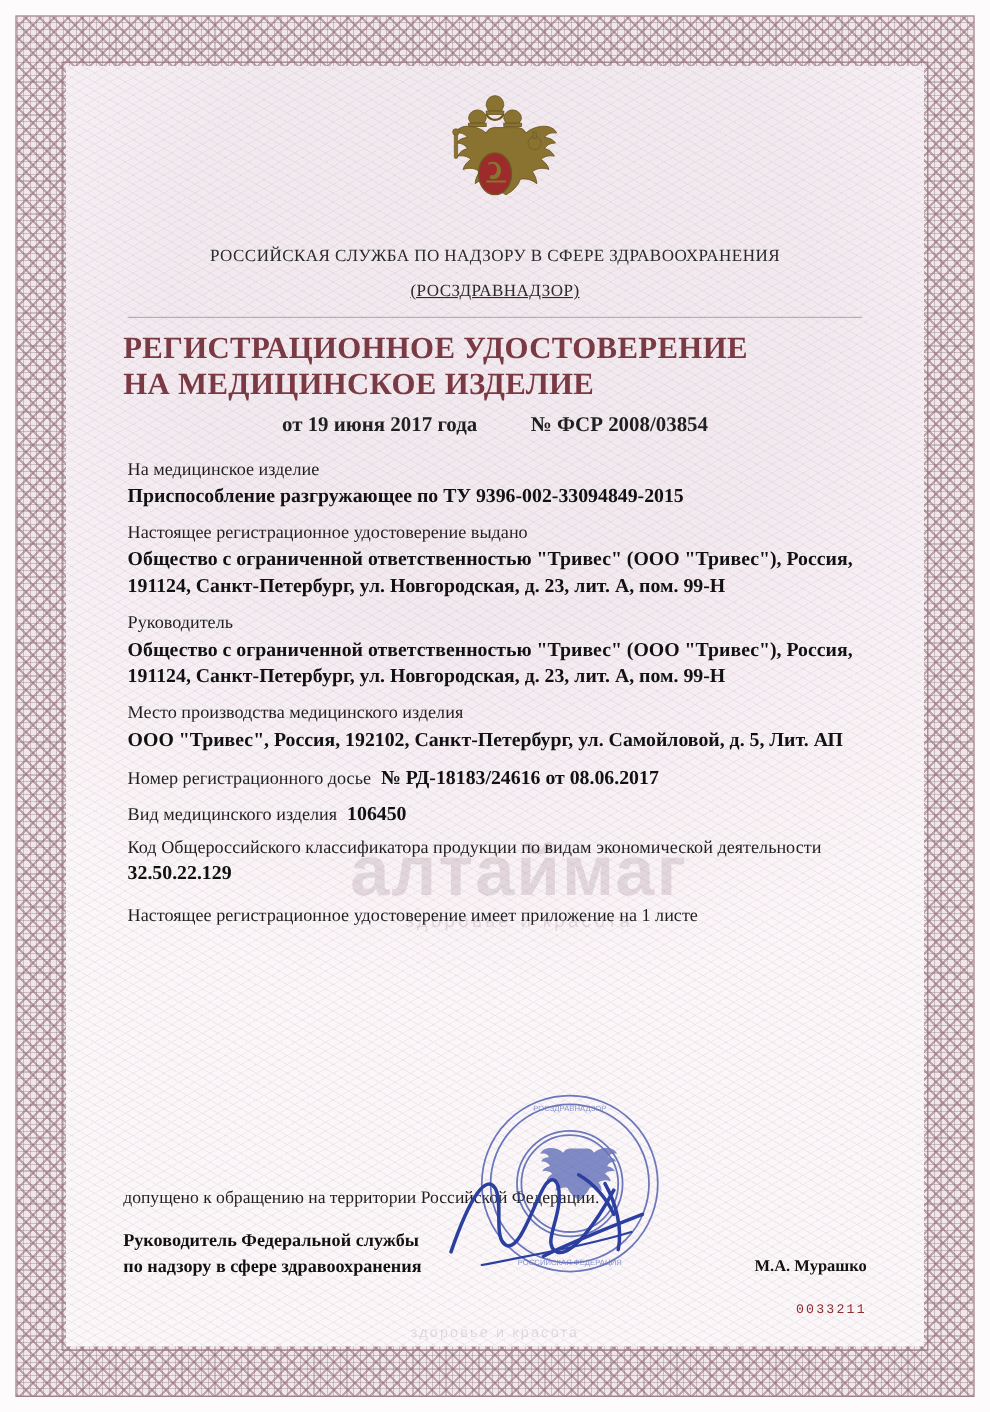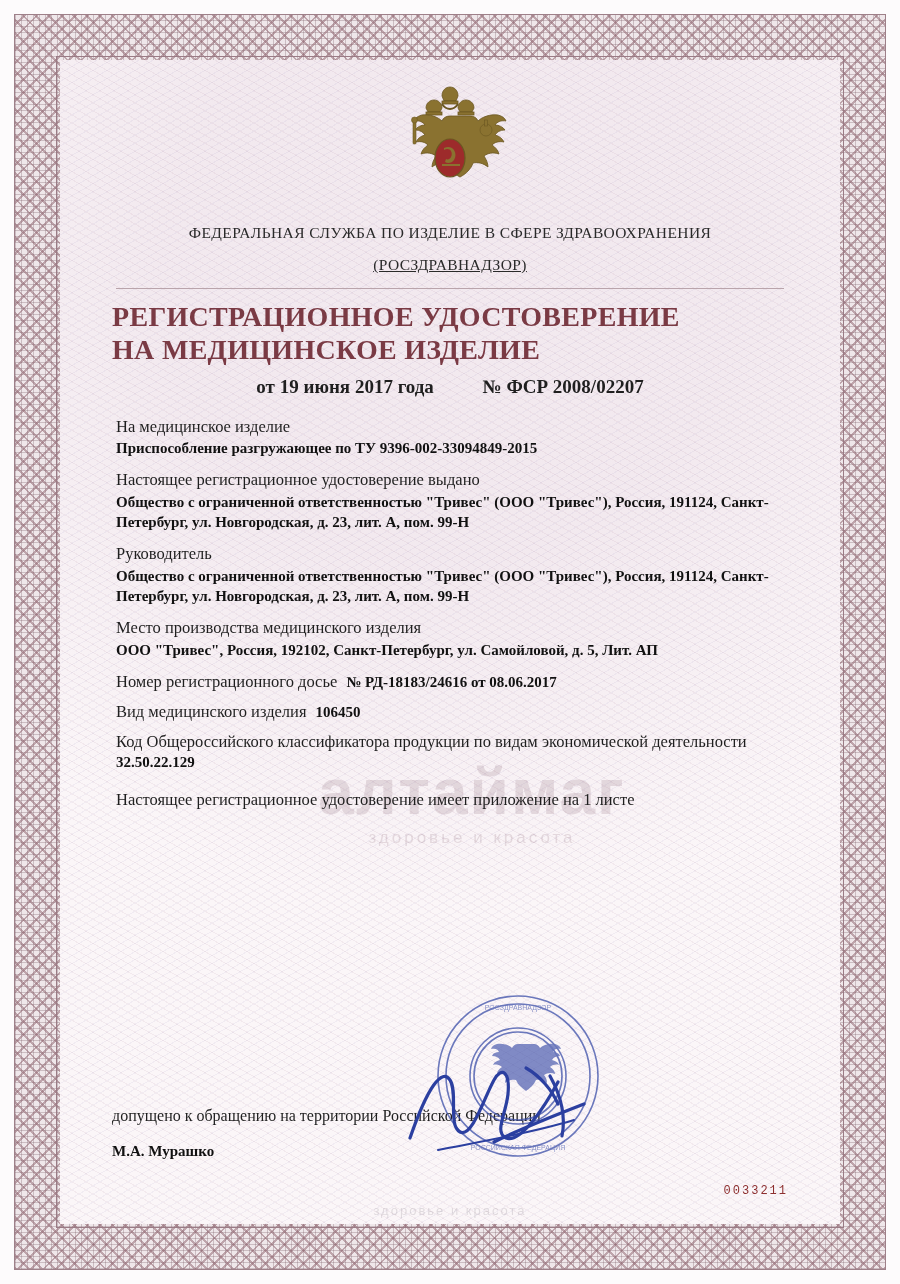--- a/index.html
+++ b/index.html
@@ -163,21 +163,21 @@
   }
   .field {
     margin-bottom: 11px;
   }
   .field .label {
     font-size: 16.5px;
     color: #1f1f1f;
     line-height: 1.32;
   }
   .field .value {
-    font-size: 15px;
+    font-size: 18px;
     font-weight: bold;
     color: #111;
     line-height: 1.34;
     margin-top: 1px;
   }
   .field.inline .label {
     display: inline;
   }
   .field.inline .value {
     display: inline;
@@ -291,34 +291,34 @@
 
         <g fill="#8a7230" stroke="#6b5722" stroke-width="0.6">
           <rect x="27" y="36" width="3" height="22" rx="1"></rect>
           <circle cx="28.5" cy="34" r="3"></circle>
           <circle cx="100" cy="44" r="6"></circle>
           <rect x="98.6" y="34" width="2.8" height="6"></rect>
         </g>
       </svg>
 
       <div class="agency">
-        <div class="line1">ФЕДЕРАЛЬНАЯ СЛУЖБА ПО ИЗДЕЛИЕ В СФЕРЕ ЗДРАВООХРАНЕНИЯ</div>
+        <div class="line1">РОССИЙСКАЯ СЛУЖБА ПО НАДЗОРУ В СФЕРЕ ЗДРАВООХРАНЕНИЯ</div>
         <div class="line2">(РОСЗДРАВНАДЗОР)</div>
       </div>
 
       <hr class="rule">
 
       <div class="title">
         <div>РЕГИСТРАЦИОННОЕ УДОСТОВЕРЕНИЕ</div>
         <div>НА МЕДИЦИНСКОЕ ИЗДЕЛИЕ</div>
       </div>
 
       <div class="doc-meta">
         <span>от  19 июня 2017 года</span>
-        <span class="num">№  ФСР 2008/02207</span>
+        <span class="num">№  ФСР 2008/03854</span>
       </div>
 
       <div class="fields">
 
         <div class="field">
           <div class="label">На медицинское изделие</div>
           <div class="value">Приспособление разгружающее по ТУ 9396-002-33094849-2015</div>
         </div>
 
         <div class="field">
@@ -386,20 +386,24 @@
         <path d="M40 104 C80 96, 130 88, 176 74"></path>
       </g>
     </svg>
 
     <div class="footer">
       <div class="order-text">
         <div>допущено к обращению на территории Российской Федерации.</div>
       </div>
 
       <div class="signature-row">
+        <div class="signer-title">
+          <div>Руководитель Федеральной службы</div>
+          <div>по надзору в сфере здравоохранения</div>
+        </div>
         <div class="signer-name">М.А. Мурашко</div>
       </div>
 
       <div class="serial">0033211</div>
     </div>
 
     <div class="watermark-bottom">здоровье и красота</div>
 
   </div>
 </div>

